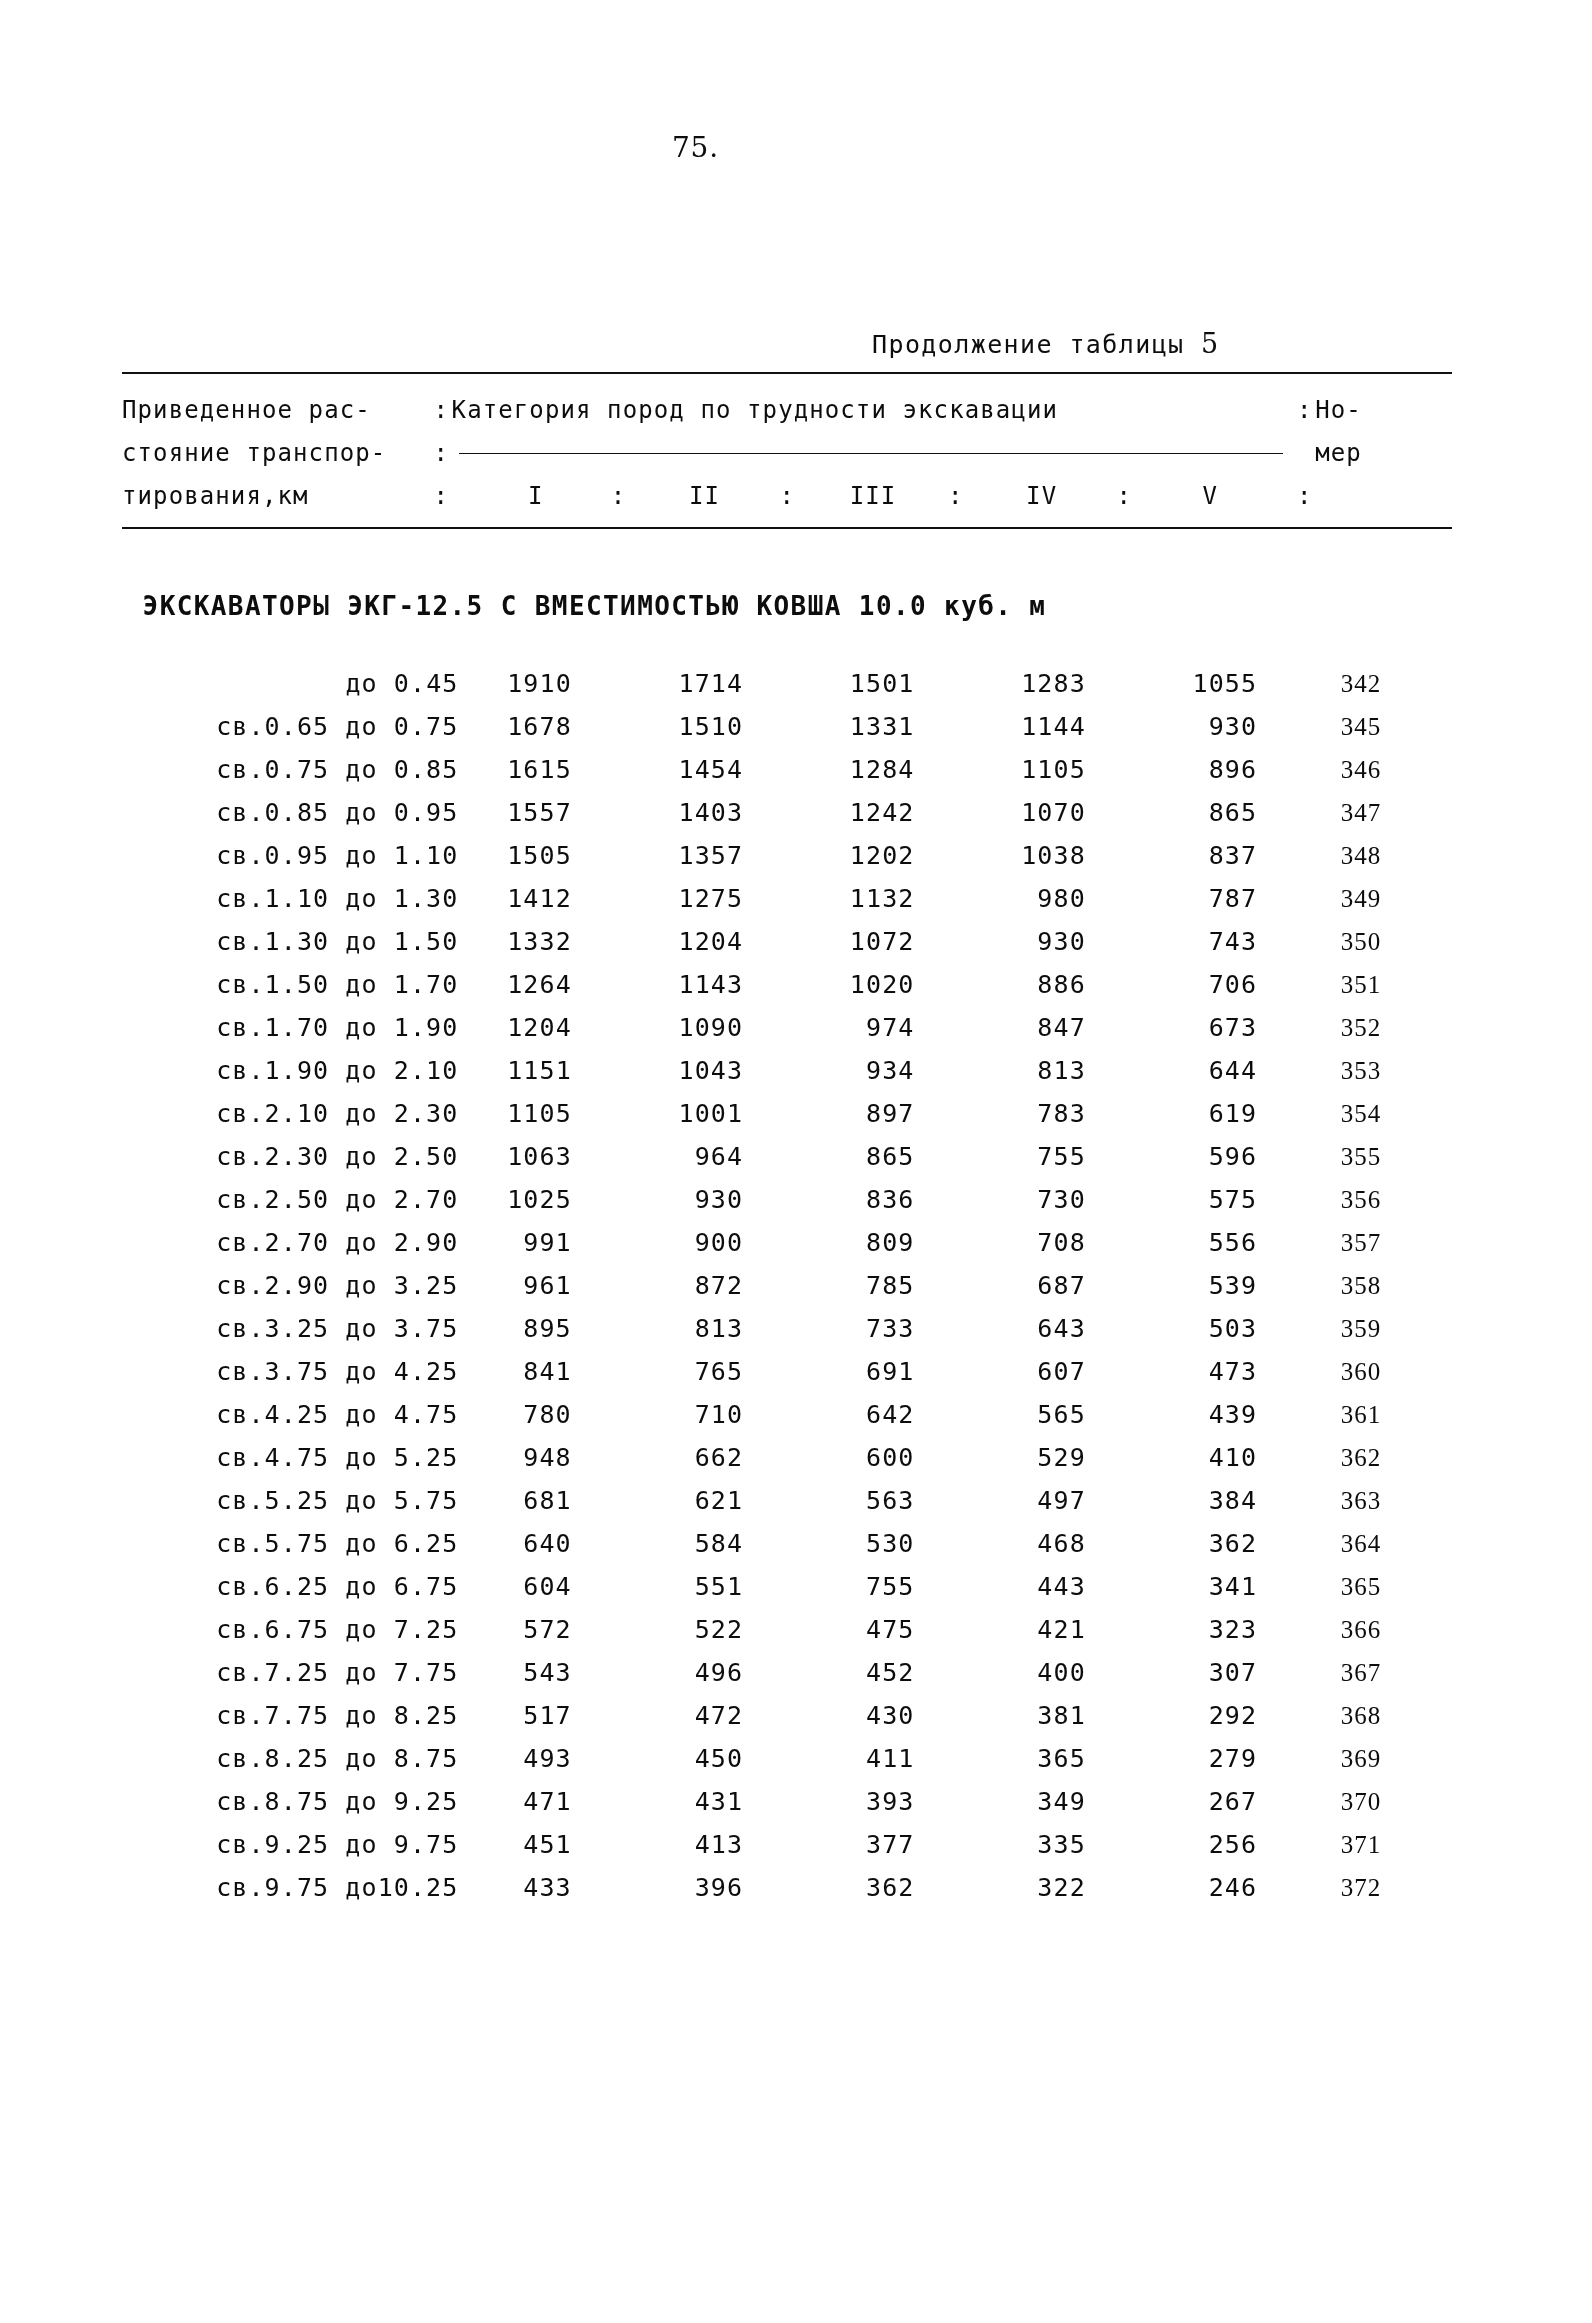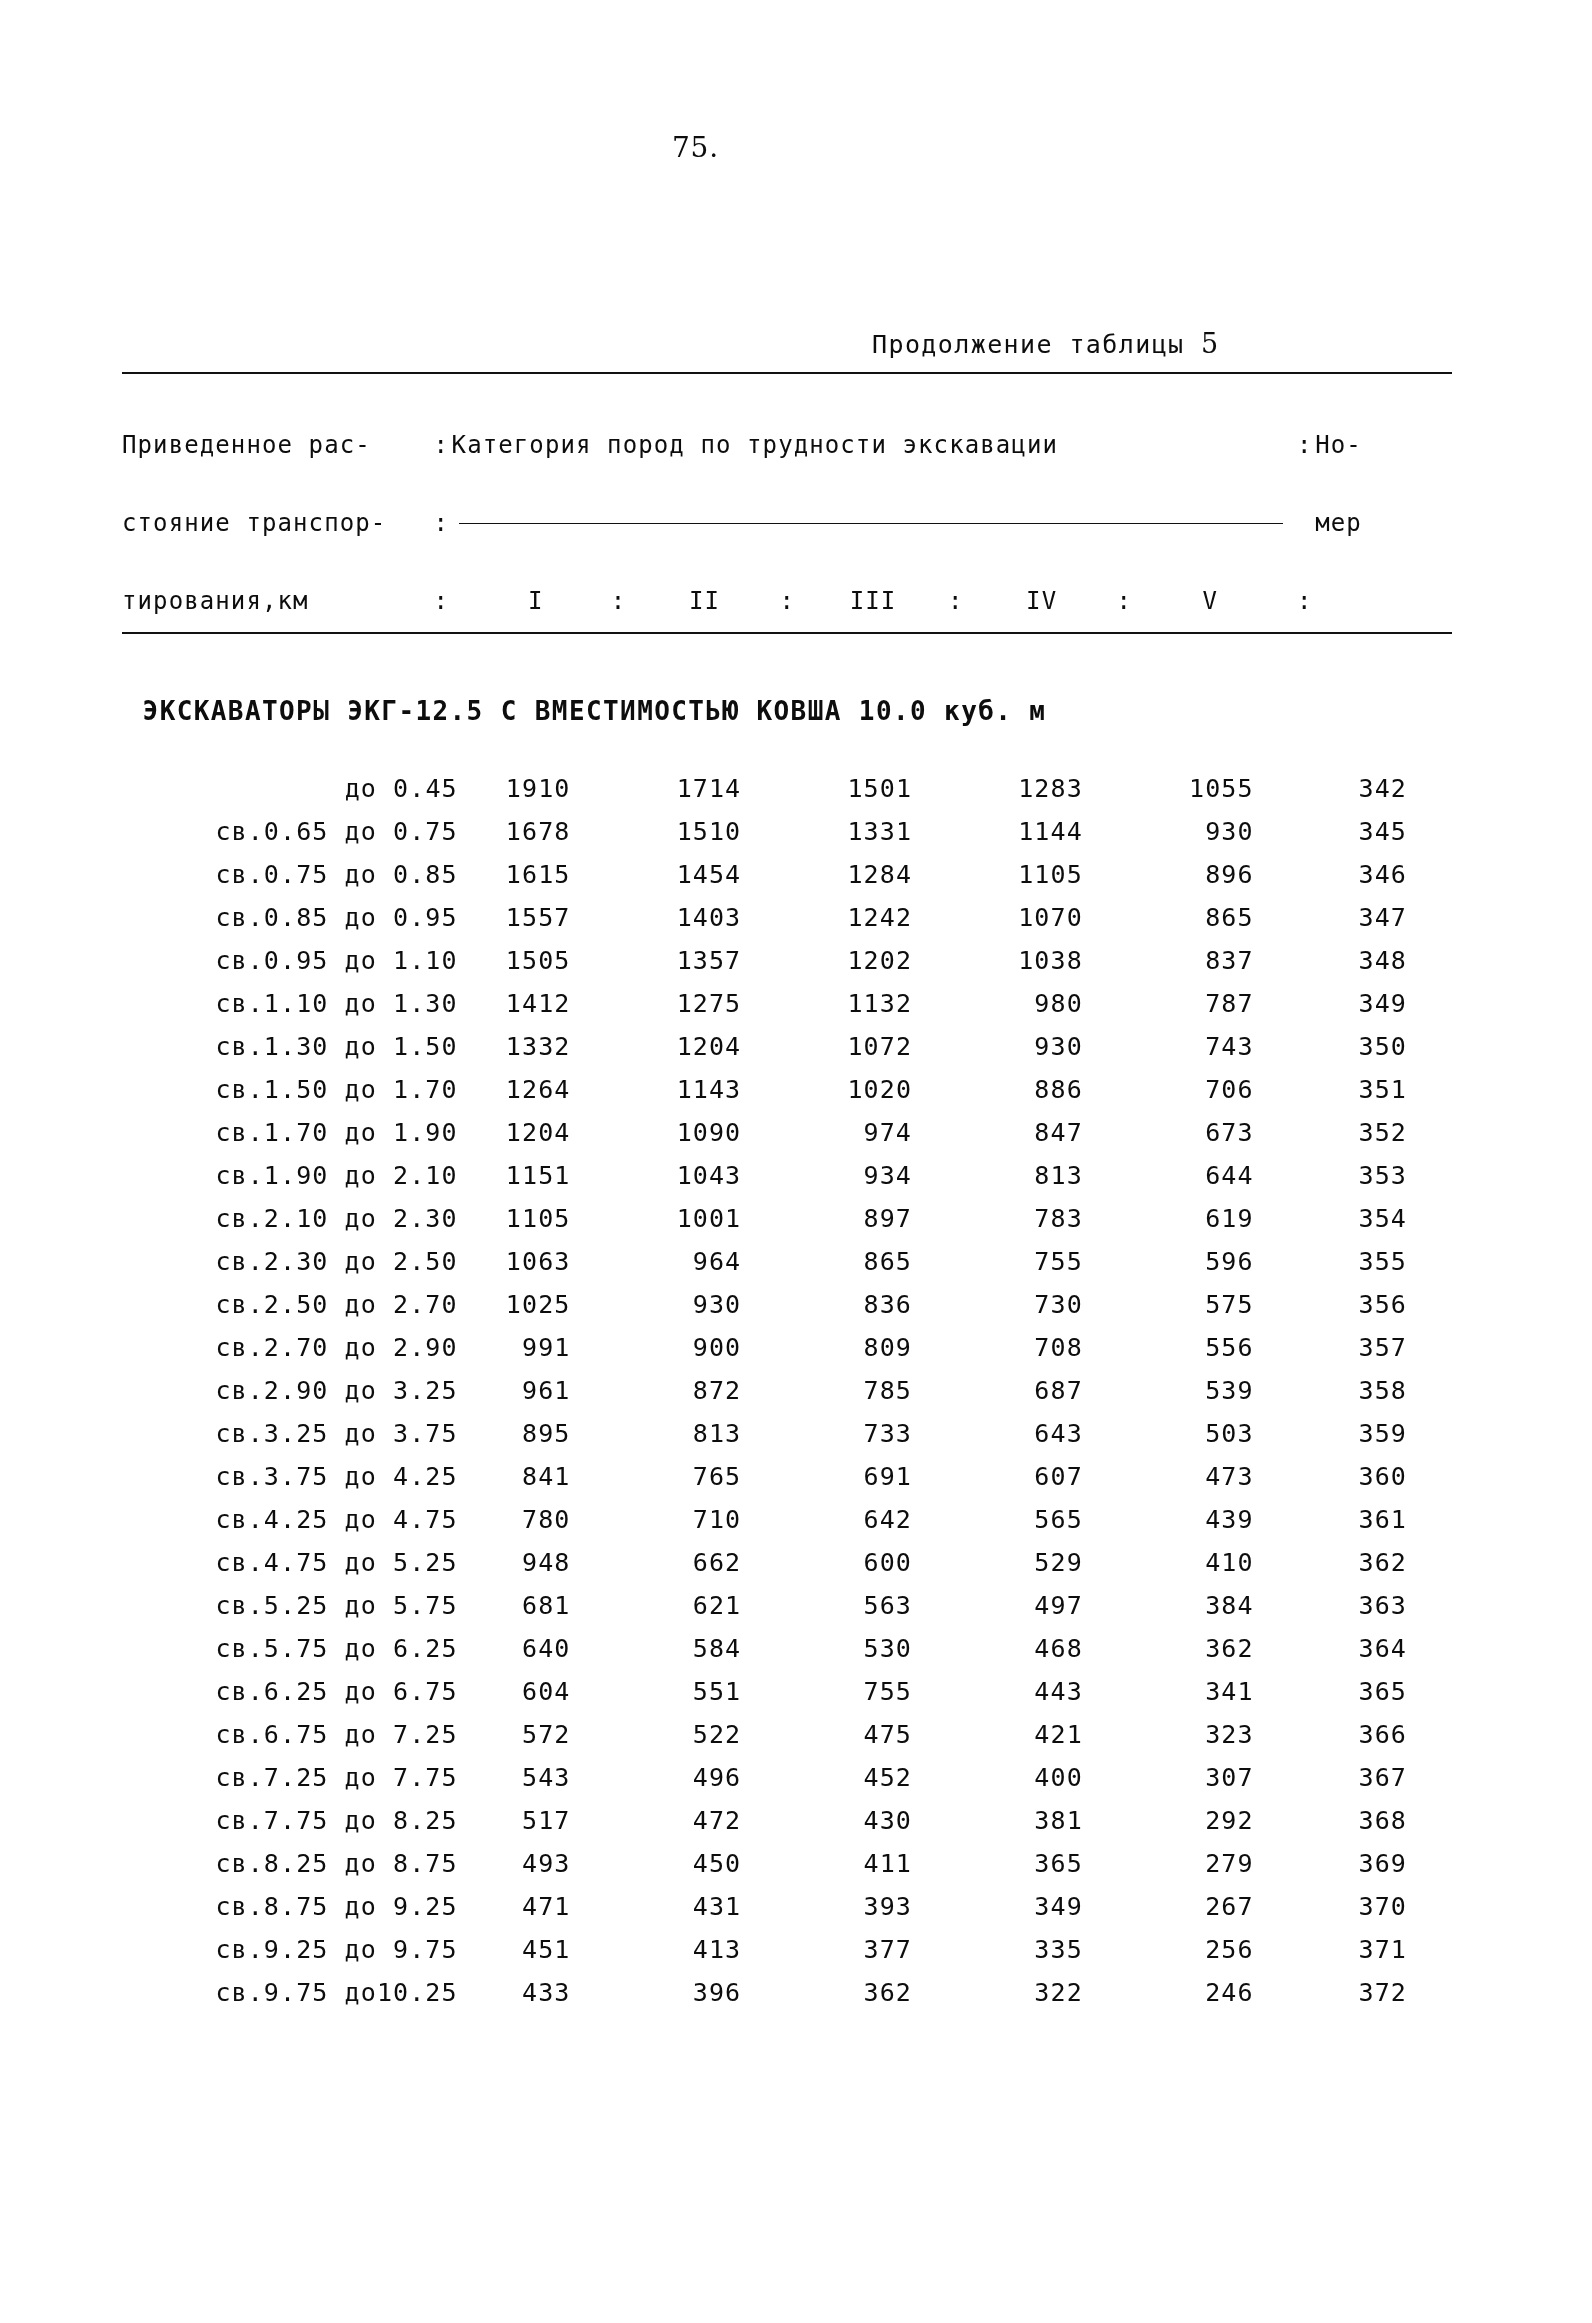--- a/index.html
+++ b/index.html
@@ -61,21 +61,20 @@
     position: relative;
     font-size: 24px;
     letter-spacing: 1.1px;
     line-height: 43px;
     padding-top: 9.4px;
   }
   .head-row {
     display: flex;
     align-items: center;
     white-space: nowrap;
-    margin-top: 35px;
   }
   .h-left {
     width: 309px;
     flex: 0 0 309px;
   }
   .h-sep {
     width: 20.6px;
     flex: 0 0 20.6px;
     text-align: center;
   }
@@ -139,22 +138,23 @@
   .c-range.first {
     padding-left: 103px !important;
   }
   .c-val {
     width: 169px;
     text-align: right;
     padding-right: 58px !important;
   }
   .c-num {
     width: 150px;
-    text-align: right;
+    text-align: center;
     padding-right: 45px !important;
+    font-family: Liberation Serif, serif;
   }
 </style>
 </head>
 <body>
 
 <div class="page">
 
   <div class="page-number">
     <span class="num">75.</span>
   </div>

